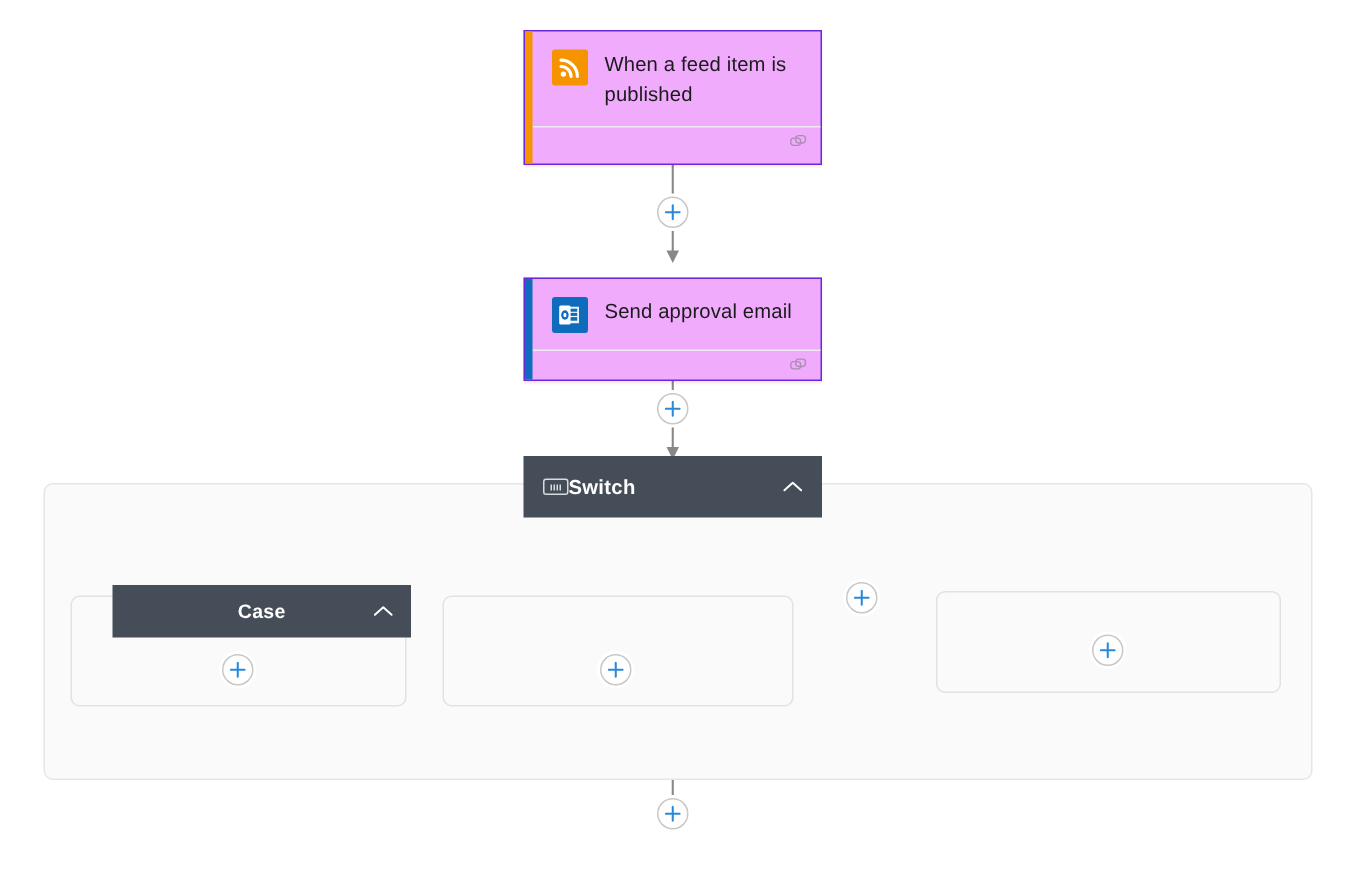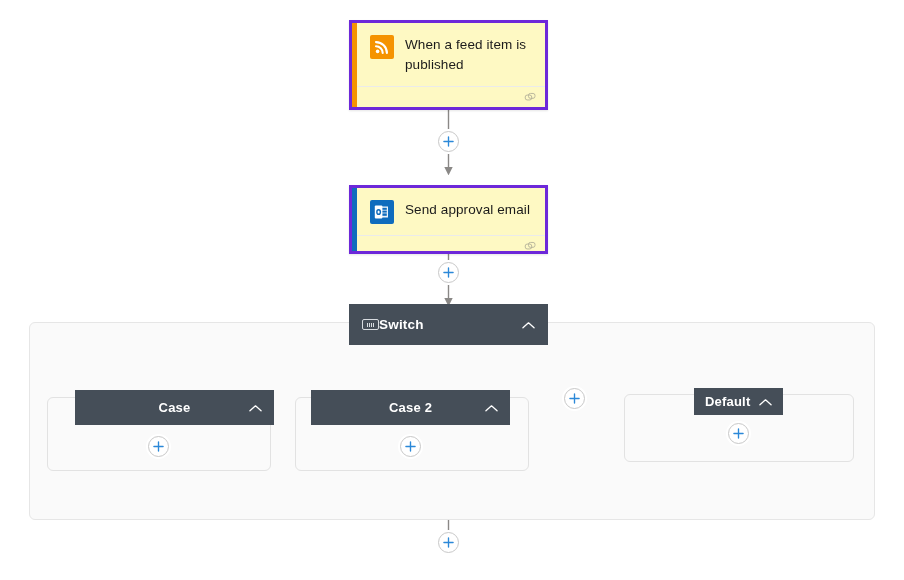--- a/index.html
+++ b/index.html
@@ -18,22 +18,22 @@
   #edges{
     position:absolute;left:0;top:0;
     width:904px;height:580px;
     pointer-events:none;
   }
 
   
   .card{
     position:absolute;
     width:199px;
-    background:#fef9c3;
-    border:3px solid #6d28d9;
+    background:#f0abfc;
+    border:1px solid #6d28d9;
     box-shadow:0 1px 2px rgba(0,0,0,.10);
     box-sizing:border-box;
   }
   .card .accent{
     position:absolute;left:0;top:0;bottom:0;width:5px;
   }
   .card-body{
     display:flex;
     align-items:flex-start;
     padding:11px 10px 11px 18px;
@@ -261,48 +261,32 @@
         <path d="M1 7 L7 1.6 L13 7" fill="none" stroke="#ffffff" stroke-width="1.4" stroke-linecap="round" stroke-linejoin="round"></path>
       </svg>
     </span>
   </div>
   <div class="plus" style="left:148px;top:436px;">
     <svg width="11" height="11" viewBox="0 0 12 12">
       <path d="M6 1 V11 M1 6 H11" stroke="#2b88d8" stroke-width="1.5" stroke-linecap="round"></path>
     </svg>
   </div>
 
-  <div class="dark-head case-head" style="left:311px;top:390px;width:199px;">
-    <span class="case-label">Case 2</span>
-    <span class="chev">
-      <svg width="13" height="9" viewBox="0 0 14 9">
-        <path d="M1 7 L7 1.6 L13 7" fill="none" stroke="#ffffff" stroke-width="1.4" stroke-linecap="round" stroke-linejoin="round"></path>
-      </svg>
-    </span>
-  </div>
   <div class="plus" style="left:400px;top:436px;">
     <svg width="11" height="11" viewBox="0 0 12 12">
       <path d="M6 1 V11 M1 6 H11" stroke="#2b88d8" stroke-width="1.5" stroke-linecap="round"></path>
     </svg>
   </div>
 
   <div class="plus" style="left:564px;top:388px;">
     <svg width="11" height="11" viewBox="0 0 12 12">
       <path d="M6 1 V11 M1 6 H11" stroke="#2b88d8" stroke-width="1.5" stroke-linecap="round"></path>
     </svg>
   </div>
 
-  <div class="dark-head default-head" style="left:694px;top:388px;">
-    <span class="case-label">Default</span>
-    <span class="chev">
-      <svg width="13" height="9" viewBox="0 0 14 9">
-        <path d="M1 7 L7 1.6 L13 7" fill="none" stroke="#ffffff" stroke-width="1.4" stroke-linecap="round" stroke-linejoin="round"></path>
-      </svg>
-    </span>
-  </div>
   <div class="plus" style="left:728px;top:423px;">
     <svg width="11" height="11" viewBox="0 0 12 12">
       <path d="M6 1 V11 M1 6 H11" stroke="#2b88d8" stroke-width="1.5" stroke-linecap="round"></path>
     </svg>
   </div>
 
   <div class="plus" style="left:438px;top:532px;">
     <svg width="11" height="11" viewBox="0 0 12 12">
       <path d="M6 1 V11 M1 6 H11" stroke="#2b88d8" stroke-width="1.5" stroke-linecap="round"></path>
     </svg>

